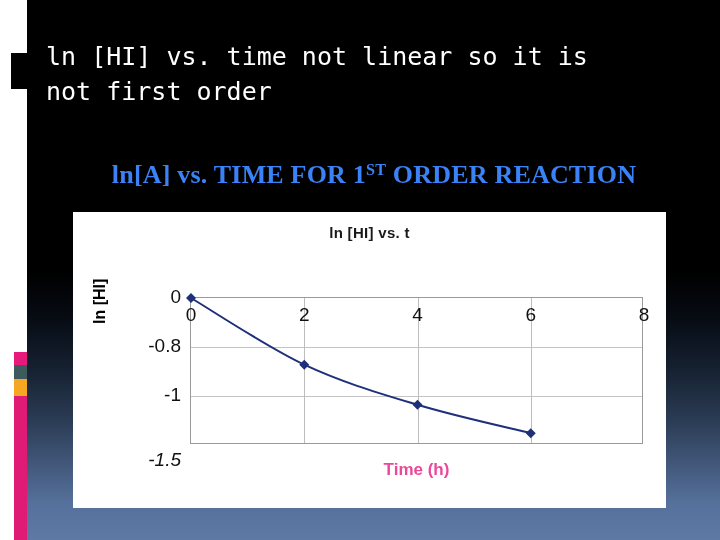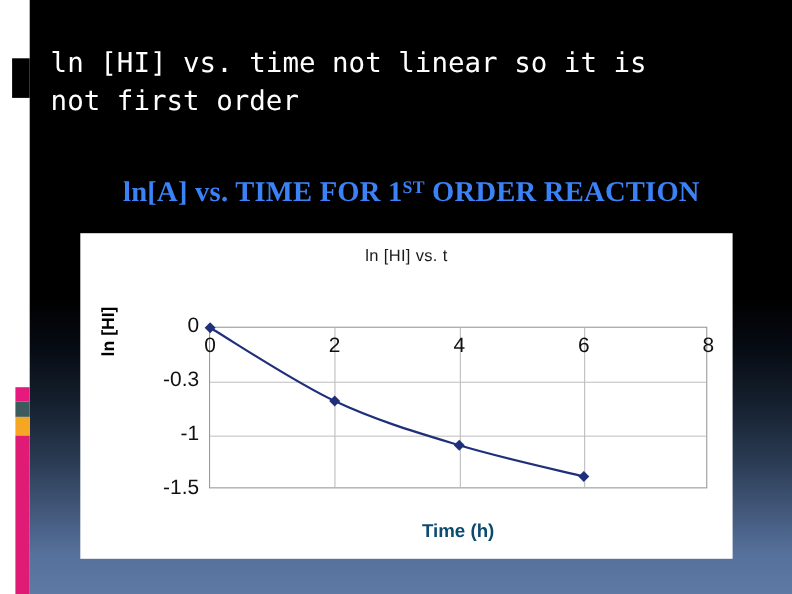--- a/index.html
+++ b/index.html
@@ -87,21 +87,21 @@
     width:593px; height:296px;
     background:#ffffff;
     z-index:3;
   }
 
   #chart-title {
     position:absolute; left:0; width:100%; top:12px;
     text-align:center;
     font-family:"Liberation Sans", sans-serif;
     font-size:15px;
-    font-weight:400;
+    font-weight:700;
     color:#1a1a1a;
     letter-spacing:0.3px;
   }
 
   
   #plot {
     position:absolute;
     left:117px; top:85px;
     width:453px; height:147px;
     border:1px solid #9a9a9a;
@@ -139,23 +139,22 @@
     font-size:16px; font-weight:bold; color:#000;
     font-family:"Liberation Sans", sans-serif;
     transform:rotate(-90deg);
     transform-origin:left top;
     white-space:nowrap;
   }
   #xaxis-title {
     position:absolute;
     left:117px; width:453px; top:248px;
     text-align:center;
-    font-size:17px; font-weight:bold; color:#0c4a6e;
-    font-family:"Liberation Sans", sans-serif;
-    margin-top:13px;
+    font-size:17px; font-weight:bold; color:#ec4899;
+    font-family:"Liberation Sans", sans-serif;
   }
 
   #series-svg { position:absolute; left:0; top:0; overflow:visible; }
 </style>
 </head>
 <body>
 
 <div id="slide">
   <div id="slide-grad"></div>
 </div>
@@ -173,23 +172,23 @@
 <div id="subhead"><span>ln[A] vs. TIME FOR 1</span><sup>ST</sup><span> ORDER REACTION</span></div>
 
 <div id="chart-card">
 
   <div id="chart-title">ln [HI] vs. t</div>
 
   <div id="yaxis-title">ln [HI]</div>
 
   <div class="ylabels" id="ylabels-host" style="top: 0px; height: 296px;">
       <div class="yt" style="top: 85px;">0</div>
-      <div class="yt" style="top: 134px;">-0.3</div>
+      <div class="yt" style="top: 134px;">-0.8</div>
       <div class="yt" style="top: 183px;">-1</div>
-      <div class="yt" style="top: 232px;">-1.5</div>
+      <div class="yt" style="top: 248px; font-style: italic;">-1.5</div>
     </div>
 
   <div id="plot">
     <div id="grid-host">
         <div class="hgrid" style="top: 49px;"></div>
         <div class="hgrid" style="top: 98px;"></div>
         <div class="vgrid" style="left: 113.25px;"></div>
         <div class="vgrid" style="left: 226.5px;"></div>
         <div class="vgrid" style="left: 339.75px;"></div>
       </div>

